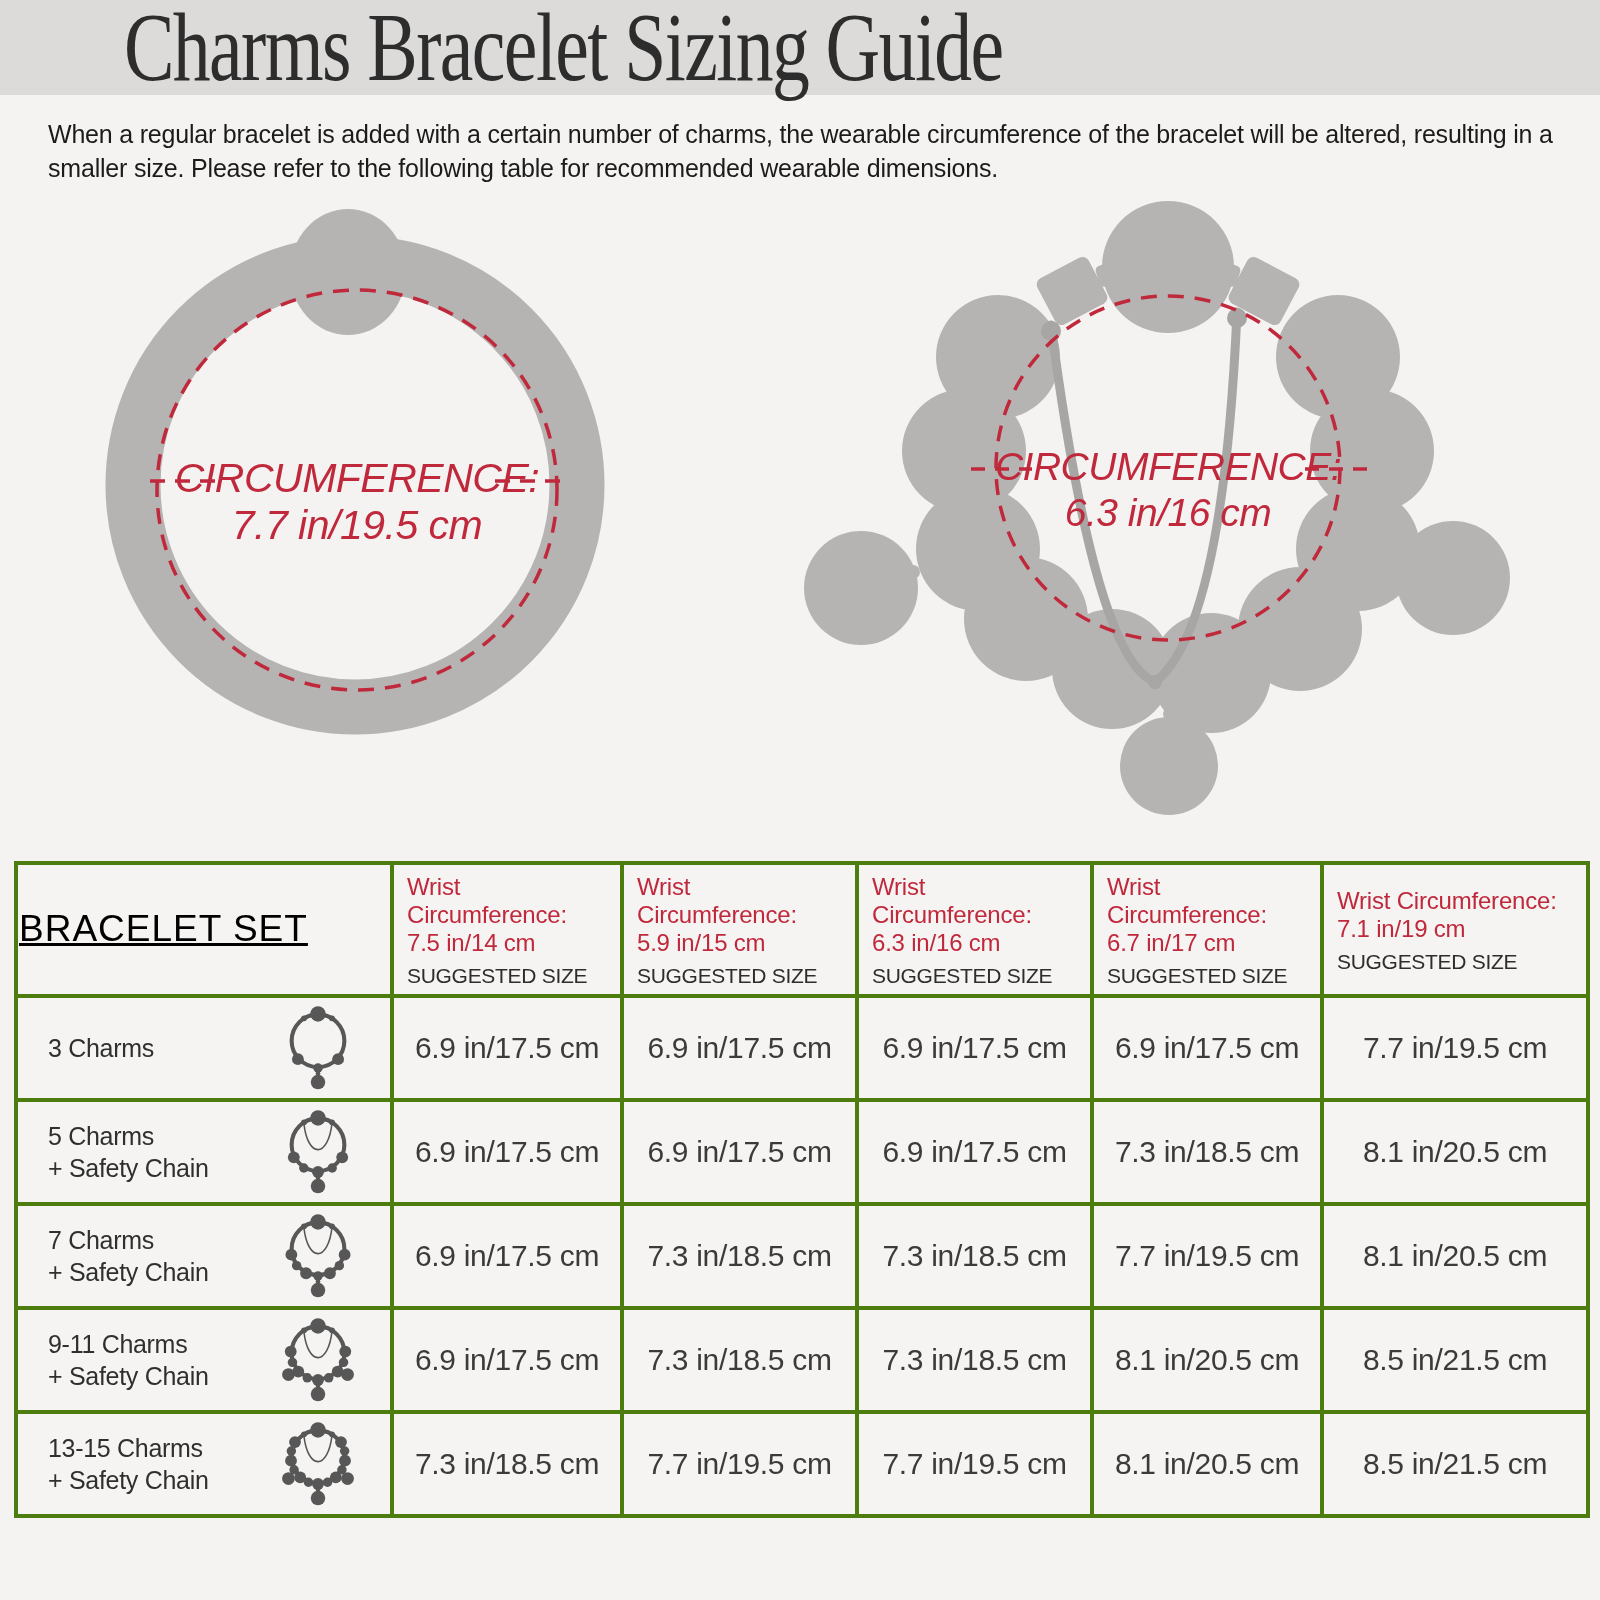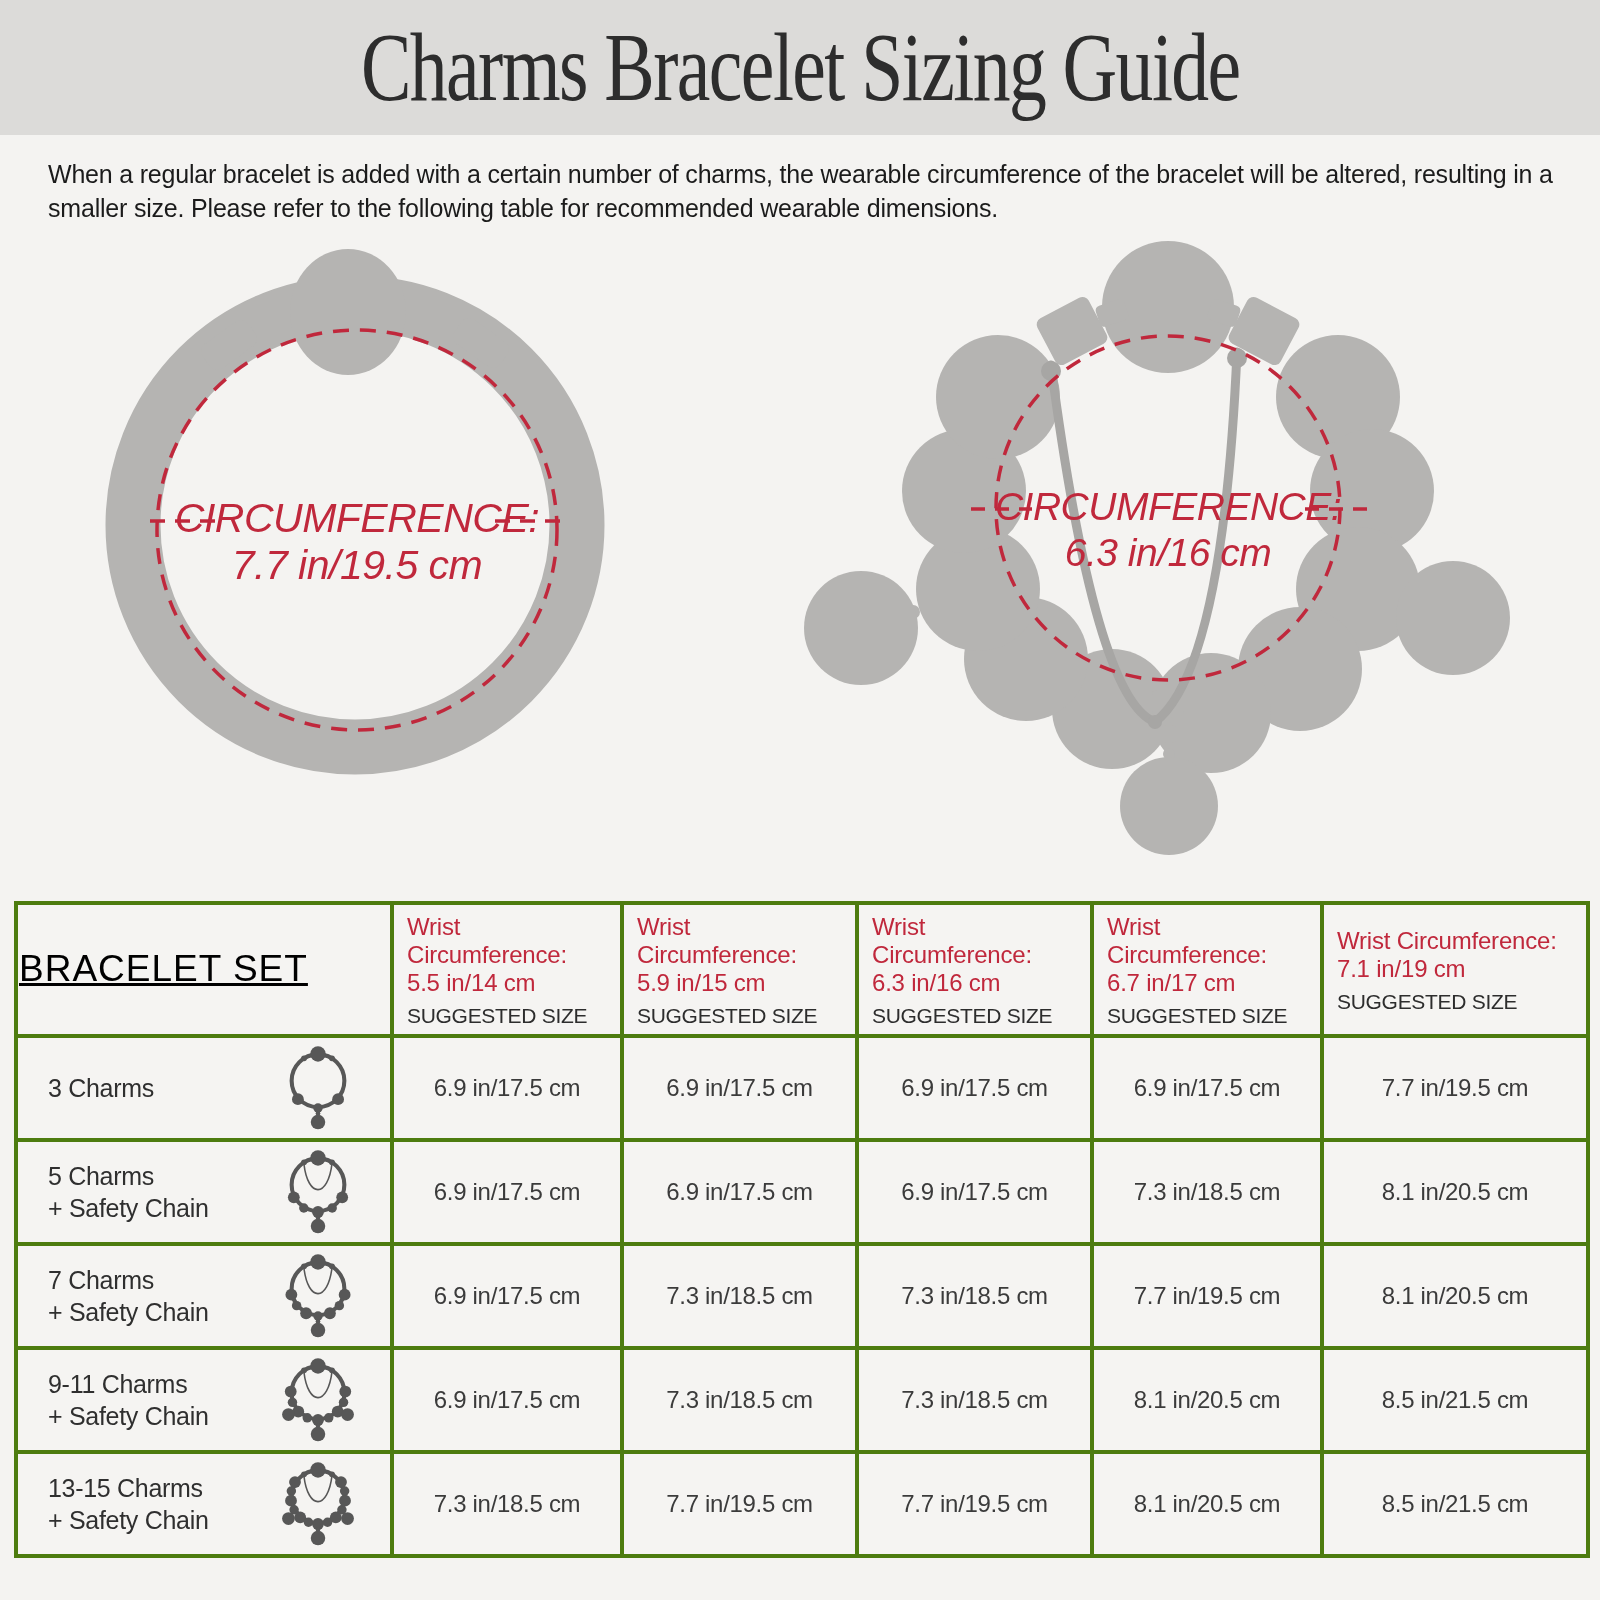--- a/index.html
+++ b/index.html
@@ -4,22 +4,22 @@
 <style>
   html,body{margin:0;padding:0;}
   body{
     width:1600px;height:1600px;overflow:hidden;
     background:#f4f3f1;
     font-family:"Liberation Sans", sans-serif;
     color:#1e1e1e;
     position:relative;
   }
   .banner{
-    height:135px;background:#dcdbd9;
-    display:flex;align-items:center;justify-content:center;
+    height:95px;background:#dcdbd9;
+    display:flex;align-items:center;justify-content:flex-start;
   }
   .banner h1{
     margin:0;font-family:"Liberation Serif", serif;font-weight:normal;
     font-size:97px;line-height:1;color:#2d2d2d;white-space:nowrap;
     transform:scaleX(0.78);transform-origin:center;letter-spacing:-2px;
   }
   .intro{
     margin:22px 26px 0 48px;max-width:1548px;
     font-size:25px;line-height:1.37;letter-spacing:-0.2px;color:#1b1b1b;
   }
@@ -43,21 +43,21 @@
     text-align:left;vertical-align:middle;padding:8px 8px 6px 13px;
   }
   .wrist-line{color:#c0283c;font-size:24px;line-height:1.17;letter-spacing:-0.2px;}
   .suggested{color:#2d2d2d;font-size:21px;letter-spacing:-0.3px;margin-top:7px;}
   td.label-cell{height:100px;padding:0 24px 0 30px;}
   .label-wrap{display:flex;align-items:center;justify-content:space-between;}
   .row-label{font-size:25px;line-height:1.28;color:#2f2f2f;letter-spacing:-0.3px;}
   svg.row-icon{width:96px;height:100px;flex:0 0 auto;}
   td.val{
     text-align:center;vertical-align:middle;
-    font-size:24px;color:#3b3b3b;letter-spacing:-0.3px;
+    font-size:30px;color:#3b3b3b;letter-spacing:-0.3px;
   }
 </style>
 </head>
 <body>
 
 <div class="banner">
   <h1>Charms Bracelet Sizing Guide</h1>
 </div>
 
 <p class="intro">When a regular bracelet is added with a certain number of charms, the wearable circumference of the bracelet will be altered, resulting in a smaller size. Please refer to the following table for recommended wearable dimensions.</p>
@@ -125,21 +125,21 @@
       <col style="width:235px">
     <col style="width:235px">
       <col style="width:230px">
       <col style="width:266px">
   </colgroup>
   <thead>
     <tr>
       <th class="set-header">BRACELET SET</th>
       <th class="col-header">
         <div class="wrist-line">Wrist Circumference:</div>
-        <div class="wrist-line">5.5 in/14 cm</div>
+        <div class="wrist-line">7.5 in/14 cm</div>
         <div class="suggested">SUGGESTED SIZE</div>
       </th>
       <th class="col-header">
         <div class="wrist-line">Wrist Circumference:</div>
         <div class="wrist-line">5.9 in/15 cm</div>
         <div class="suggested">SUGGESTED SIZE</div>
       </th>
       <th class="col-header">
         <div class="wrist-line">Wrist Circumference:</div>
         <div class="wrist-line">6.3 in/16 cm</div>

